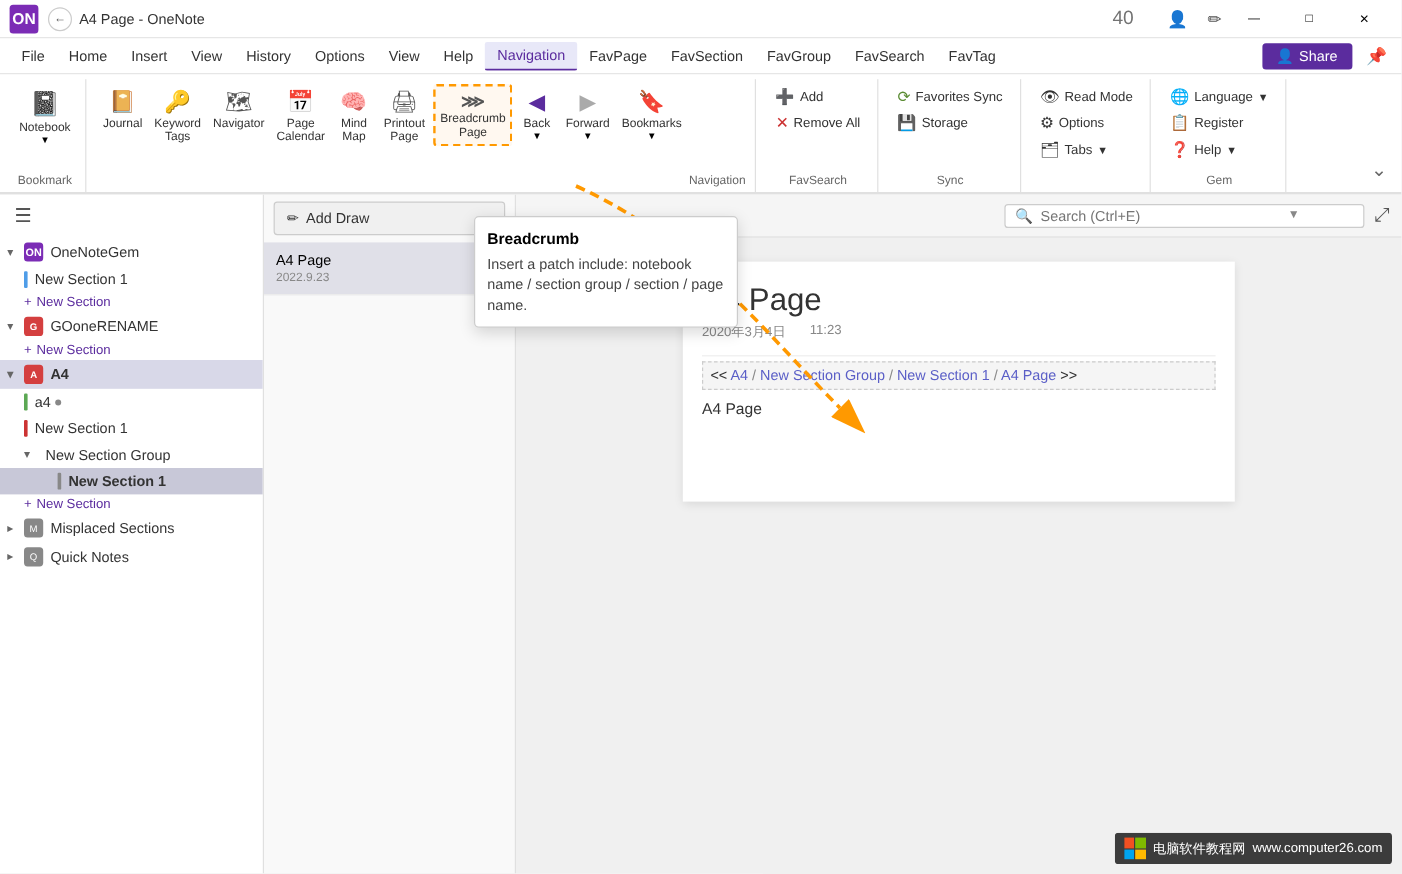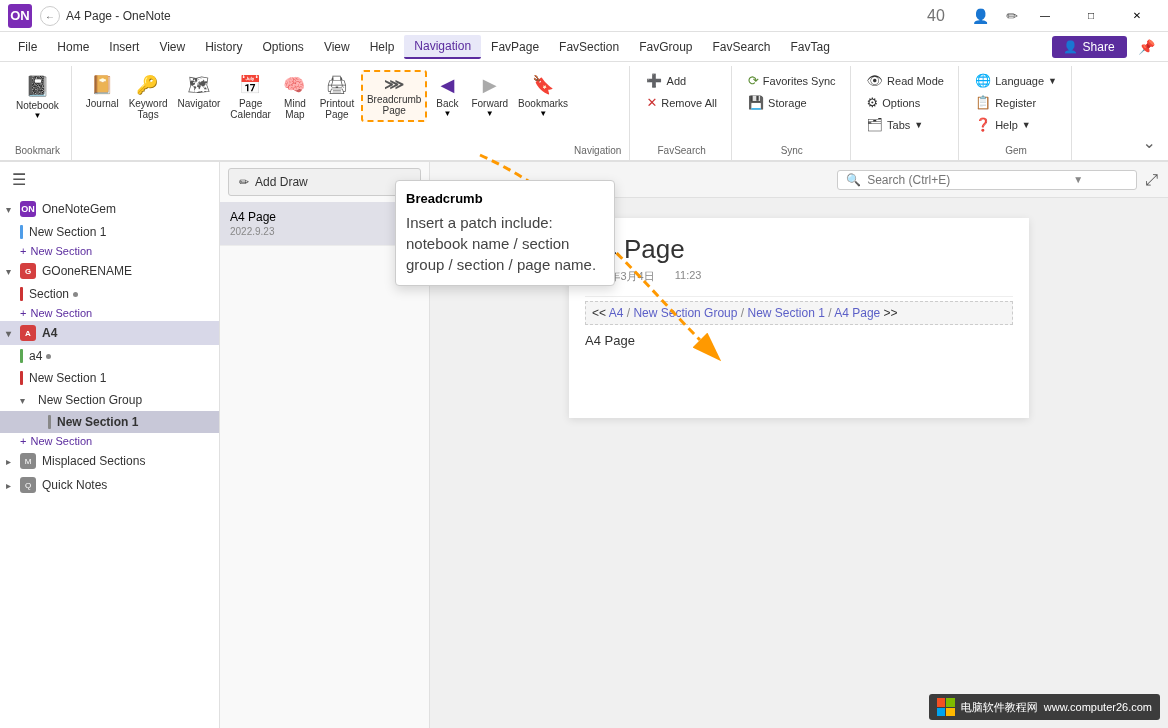--- a/index.html
+++ b/index.html
@@ -40,21 +40,21 @@
     .ribbon-btn-sm { display: flex; align-items: center; padding: 3px 6px; cursor: pointer; border-radius: 3px; gap: 4px; font-size: 11px; color: #333; }
     .share-btn { background: #5b2c9e; color: #fff; padding: 4px 12px; border-radius: 3px; font-size: 12px; cursor: pointer; display: flex; align-items: center; gap: 4px; }
 
     
     .tooltip-box {
       position: absolute; left: 395px; top: 180px; width: 220px;
       background: #fff; border: 1px solid #ccc; border-radius: 4px;
       padding: 10px; z-index: 100; box-shadow: 0 4px 12px rgba(0,0,0,0.15);
     }
     .tooltip-title { font-weight: 600; font-size: 13px; margin-bottom: 6px; }
-    .tooltip-body { font-size: 15px; color: #444; line-height: 1.4; }
+    .tooltip-body { font-size: 12px; color: #444; line-height: 1.4; }
 
     
     .arrow-overlay { position: absolute; top: 0; left: 0; width: 1168px; height: 728px; pointer-events: none; z-index: 99; }
 
     
     .main-layout { display: flex; height: calc(728px - 162px); }
 
     
     .nav-sidebar { width: 220px; height: 100%; background: #fff; border-right: 1px solid #e0e0e0; display: flex; flex-direction: column; }
     .nav-top { padding: 6px 8px; display: flex; align-items: center; gap: 8px; }
@@ -293,25 +293,20 @@
       <div class="nav-item indent1 add-section-btn">
         <span style="color:#5b2c9e;">+</span>
         <span style="color:#5b2c9e;">New Section</span>
       </div>
 
       <div class="nav-item">
         <span class="chevron">▾</span>
         <span class="nb-icon" style="background:#d43f3f; display:flex; align-items:center; justify-content:center; color:#fff; font-size:8px; font-weight:bold;">G</span>
         <span>GOoneRENAME</span>
       </div>
-      <div class="nav-item indent1">
-        <span class="section-line" style="background:#cc3333;"></span>
-        <span>Section</span>
-        <span class="dot"></span>
-      </div>
       <div class="nav-item indent1 add-section-btn">
         <span style="color:#5b2c9e;">+</span>
         <span style="color:#5b2c9e;">New Section</span>
       </div>
 
       <div class="nav-item selected">
         <span class="chevron">▾</span>
         <span class="nb-icon" style="background:#d43f3f; display:flex; align-items:center; justify-content:center; color:#fff; font-size:8px; font-weight:bold;">A</span>
         <span>A4</span>
       </div>

